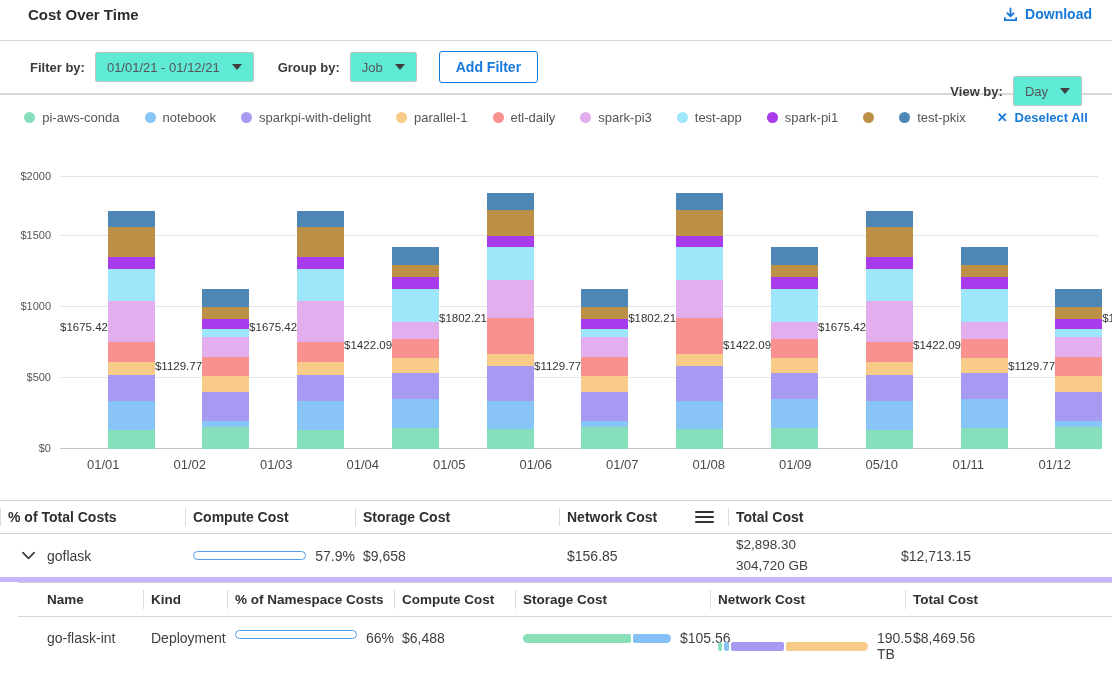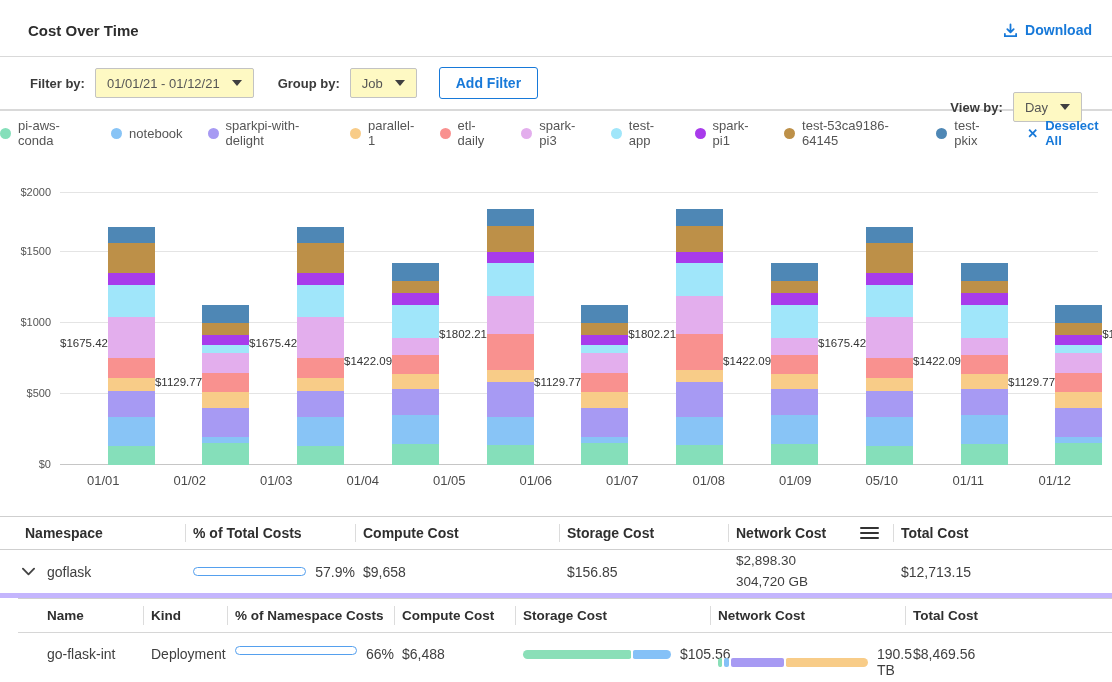--- a/index.html
+++ b/index.html
@@ -2,27 +2,27 @@
 <html><head>
 <meta charset="utf-8">
 <style>
   * { box-sizing: border-box; }
   html,body { margin:0; padding:0; }
   body {
     width:1112px; height:682px; background:#fff; overflow:hidden;
     font-family:"Liberation Sans", sans-serif; color:#3c3c3c;
   }
   
-  .titlebar { height:41px; display:flex; align-items:center; padding:0 20px 12px 28px; border-bottom:1px solid #d9d9d9;margin-top:16px; }
+  .titlebar { height:41px; display:flex; align-items:center; padding:0 20px 12px 28px; border-bottom:1px solid #d9d9d9; }
   .page-title { font-size:15px; font-weight:bold; color:#2d2d2d; }
   .download-btn { margin-left:auto; display:flex; align-items:center; gap:7px; color:#1779d9; font-weight:bold; font-size:14px; cursor:pointer; }
   
   .filterbar { height:54px; display:flex; align-items:center; padding:0 30px; border-bottom:2px solid #d9d9d9; }
   .ctl-label { font-weight:bold; font-size:13px; color:#3a3a3a; margin-right:10px; white-space:nowrap; }
-  .select { border:1px solid #c3c3c3; border-radius:2px; height:30px; display:flex; align-items:center; padding:0 11px; gap:12px; font-size:13px; color:#555; background:#fef9c3; cursor:pointer; }
+  .select { border:1px solid #c3c3c3; border-radius:2px; height:30px; display:flex; align-items:center; padding:0 11px; gap:12px; font-size:13px; color:#555; background:#5eead4; cursor:pointer; }
   .caret { width:0; height:0; border-left:5px solid transparent; border-right:5px solid transparent; border-top:6px solid #3f3f3f; }
   .gap-lg { margin-left:24px; }
   .add-filter-btn { margin-left:22px; border:1px solid #1779d9; color:#1779d9; background:#fff; font-weight:bold; font-size:14px; border-radius:3px; padding:7px 16px; cursor:pointer; font-family:inherit; }
   .viewby { margin-left:auto; display:flex; align-items:center;margin-top:48px; }
   
   .legendbar { height:44px; display:flex; align-items:center; justify-content:center; gap:25px; font-size:13px; color:#555; }
   .legend-item { display:flex; align-items:center; gap:7px; cursor:pointer; }
   .legend-dot { width:11px; height:11px; border-radius:50%; flex:0 0 auto; }
   .deselect-all { display:flex; align-items:center; gap:7px; color:#1779d9; font-weight:bold; font-size:13px; cursor:pointer; margin-left:6px; }
   .x-icon { font-size:13px; font-weight:bold; }
@@ -138,21 +138,20 @@
       <span class="legend-item">
         <span class="legend-dot" style="background: rgb(160, 230, 250);"></span>
         <span>test-app</span>
       </span>
       <span class="legend-item">
         <span class="legend-dot" style="background: rgb(168, 59, 235);"></span>
         <span>spark-pi1</span>
       </span>
       <span class="legend-item">
         <span class="legend-dot" style="background: rgb(189, 144, 72);"></span>
-        <span>test-53ca9186-64145</span>
       </span>
       <span class="legend-item">
         <span class="legend-dot" style="background: rgb(78, 135, 181);"></span>
         <span>test-pkix</span>
       </span>
     </span>
   <span class="deselect-all">
     <span class="x-icon">✕</span>
     <span>Deselect All</span>
   </span>
@@ -369,21 +368,20 @@
       <div class="xlabel">01/08</div>
       <div class="xlabel">01/09</div>
       <div class="xlabel">05/10</div>
       <div class="xlabel">01/11</div>
       <div class="xlabel">01/12</div>
     </div>
 </div>
 
 <div class="ns-table">
   <div class="ns-header">
-    <div class="hcell first">Namespace</div>
     <div class="hcell sep">% of Total Costs</div>
     <div class="hcell sep">Compute Cost</div>
     <div class="hcell sep">Storage Cost</div>
     <div class="hcell sep">
       <span>Network  Cost</span>
       <span class="menu-icon">
           <span></span>
           <span></span>
           <span></span>
         </span>

